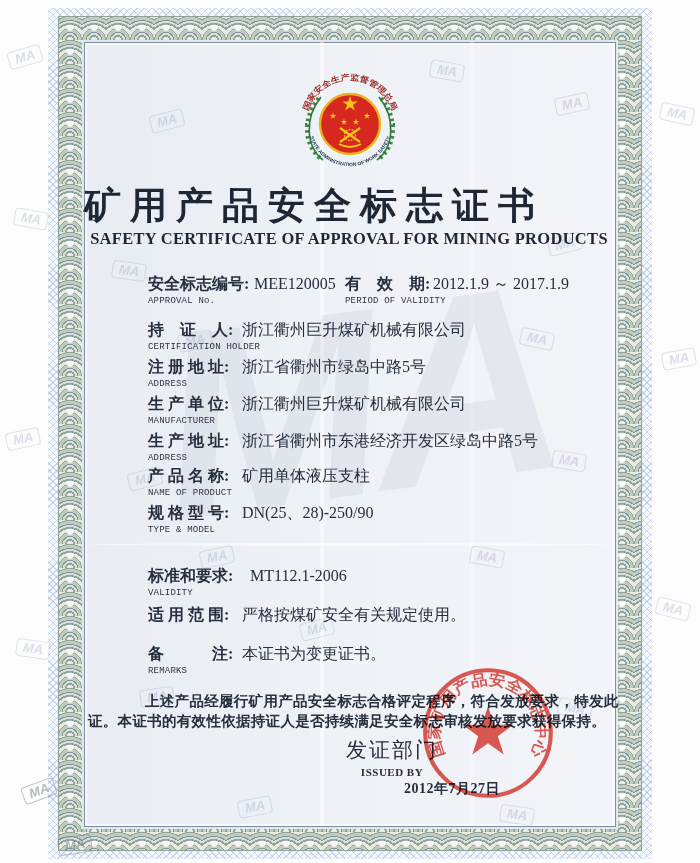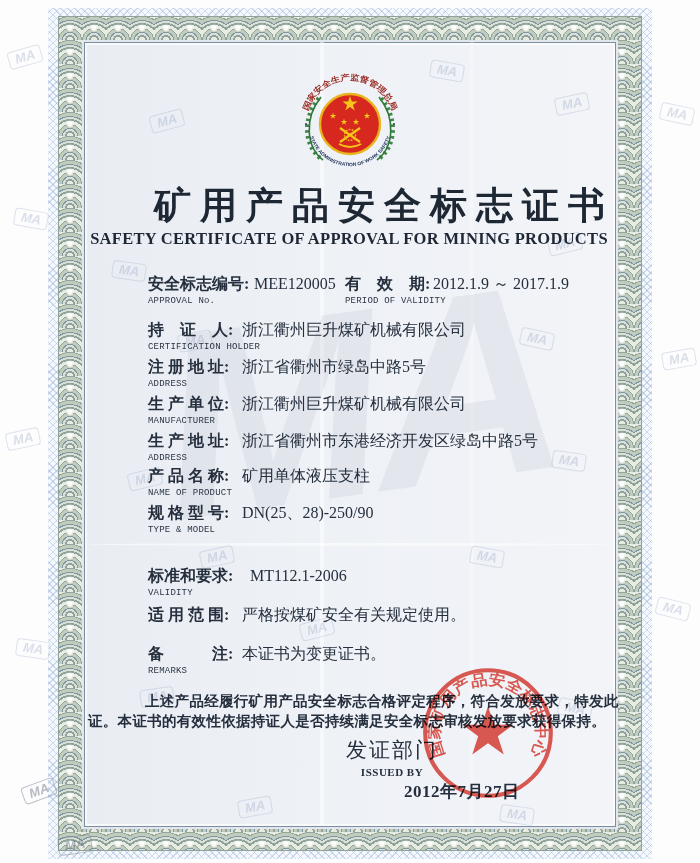--- a/index.html
+++ b/index.html
@@ -48,42 +48,42 @@
   .wm-big{
     position:absolute;left:160px;top:270px;
     font-family:"Liberation Sans","DejaVu Sans",sans-serif;
     font-style:italic;font-weight:bold;font-size:265px;line-height:265px;
     color:rgba(178,185,198,0.20);
     transform:rotate(-8deg);letter-spacing:-10px;
   }
   
   .emblem{position:absolute;left:293px;top:72px;}
   .title-cn{
-    position:absolute;left:84px;top:181px;width:530px;text-align:right;
+    position:absolute;left:84px;top:181px;width:530px;text-align:left;
     font-size:37px;font-weight:bold;letter-spacing:9px;color:#1e2734;
   }
   .title-en{
     position:absolute;left:84px;top:229px;width:530px;text-align:center;
     font-size:16.5px;font-weight:bold;letter-spacing:0.3px;color:#1e2734;
   }
   
   .row{position:absolute;left:148px;white-space:nowrap;}
   .main{display:flex;align-items:baseline;}
   .lab{display:inline-block;min-width:92px;font-size:16px;font-weight:bold;}
   .val{font-size:16px;padding-left:2px;text-align:center;}
   .en{font-size:9px;letter-spacing:0.2px;margin-top:1px;
       font-family:Liberation Mono, monospace;color:#2a3442;}
   .r-right{left:345px;}
   .r-right .lab{min-width:86px;}
   
   .st-line{position:absolute;font-size:14.5px;font-weight:bold;letter-spacing:0.3px;white-space:nowrap;}
   .issued{position:absolute;left:331px;top:736px;width:122px;text-align:center;}
   .issued .cn{font-size:21px;letter-spacing:2px;}
   .issued .en2{font-size:11px;font-weight:bold;letter-spacing:0.5px;margin-top:2px;}
-  .date{position:absolute;left:404px;top:780px;font-size:17px;font-weight:bold;letter-spacing:0.5px;}
+  .date{position:absolute;left:404px;top:780px;font-size:14px;font-weight:bold;letter-spacing:0.5px;}
   .seal{position:absolute;left:418px;top:663px;mix-blend-mode:multiply;opacity:0.9;}
 </style>
 </head>
 <body>
 
 <div class="certificate">
 
   <div class="frame-lattice"></div>
   <div class="frame-band"></div>
   <div class="panel"></div>

